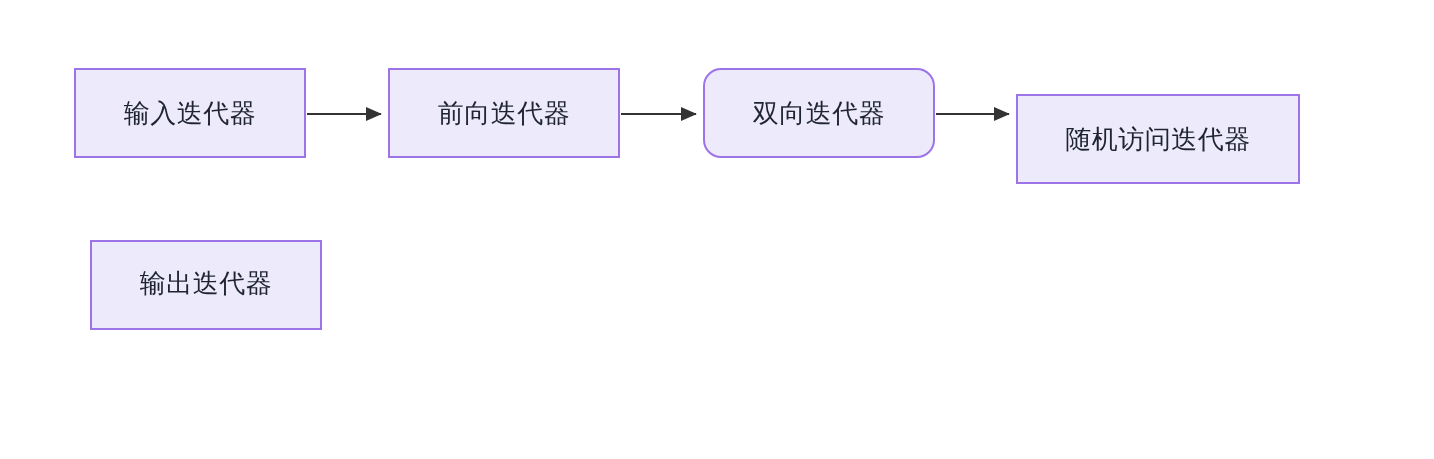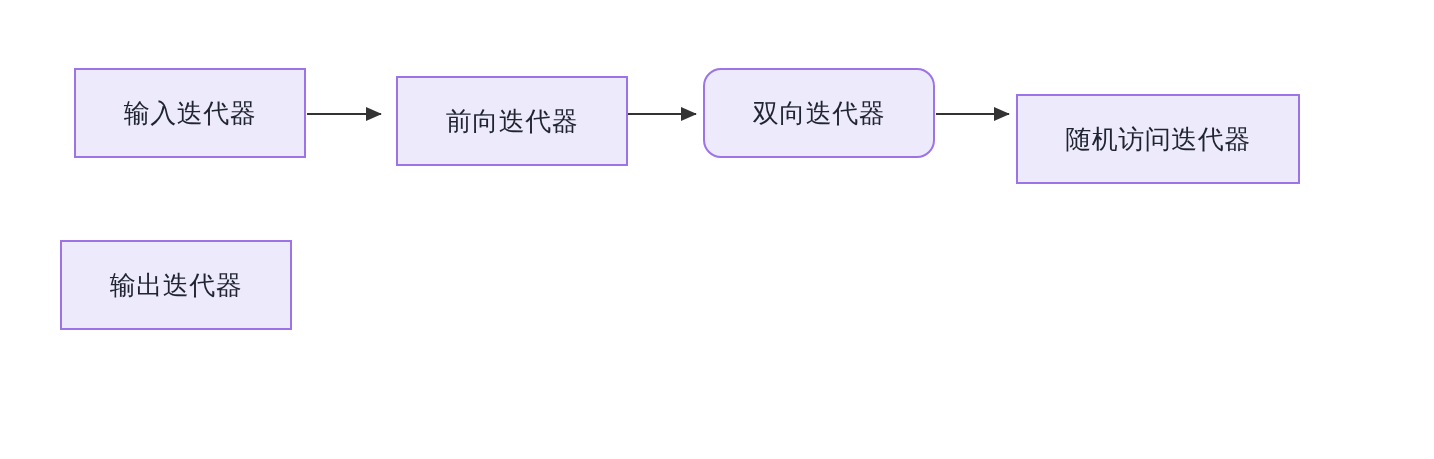--- a/index.html
+++ b/index.html
@@ -70,29 +70,29 @@
 
     <g>
       <line x1="936" y1="114" x2="1009" y2="114" stroke="#333333" stroke-width="1.8" marker-end="url(#arrowhead)"></line>
     </g>
   </svg>
 
   <div class="node" style="left:74px; top:68px; width:232px; height:90px;">
     <span class="node-label">输入迭代器</span>
   </div>
 
-  <div class="node" style="left:388px; top:76px; width:232px; height:90px;margin-left:8px;">
+  <div class="node" style="left:388px; top:68px; width:232px; height:90px;">
     <span class="node-label">前向迭代器</span>
   </div>
 
   <div class="node" style="left:703px; top:68px; width:232px; height:90px;border-radius:18px;">
     <span class="node-label">双向迭代器</span>
   </div>
 
   <div class="node" style="left:1016px; top:68px; width:284px; height:90px;margin-top:26px;">
     <span class="node-label">随机访问迭代器</span>
   </div>
 
-  <div class="node" style="left:60px; top:240px; width:232px; height:90px;">
+  <div class="node" style="left:90px; top:240px; width:232px; height:90px;font-family:Liberation Mono, monospace;">
     <span class="node-label">输出迭代器</span>
   </div>
 
 </div>
 
 </body></html>

